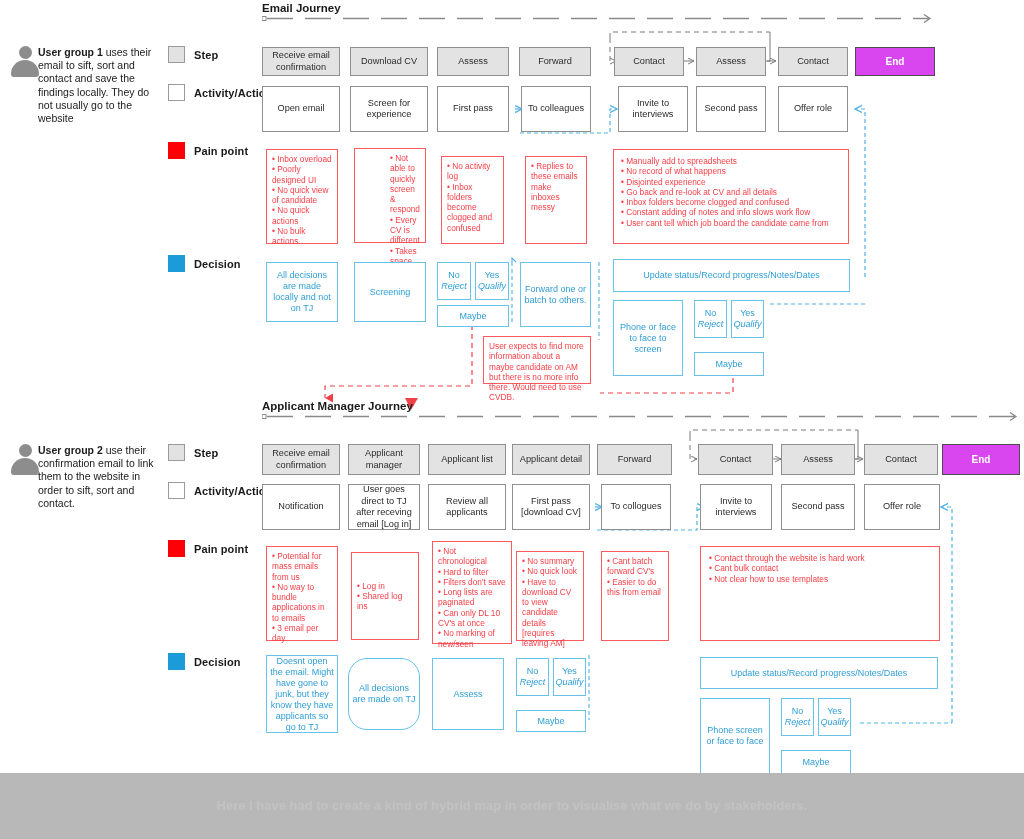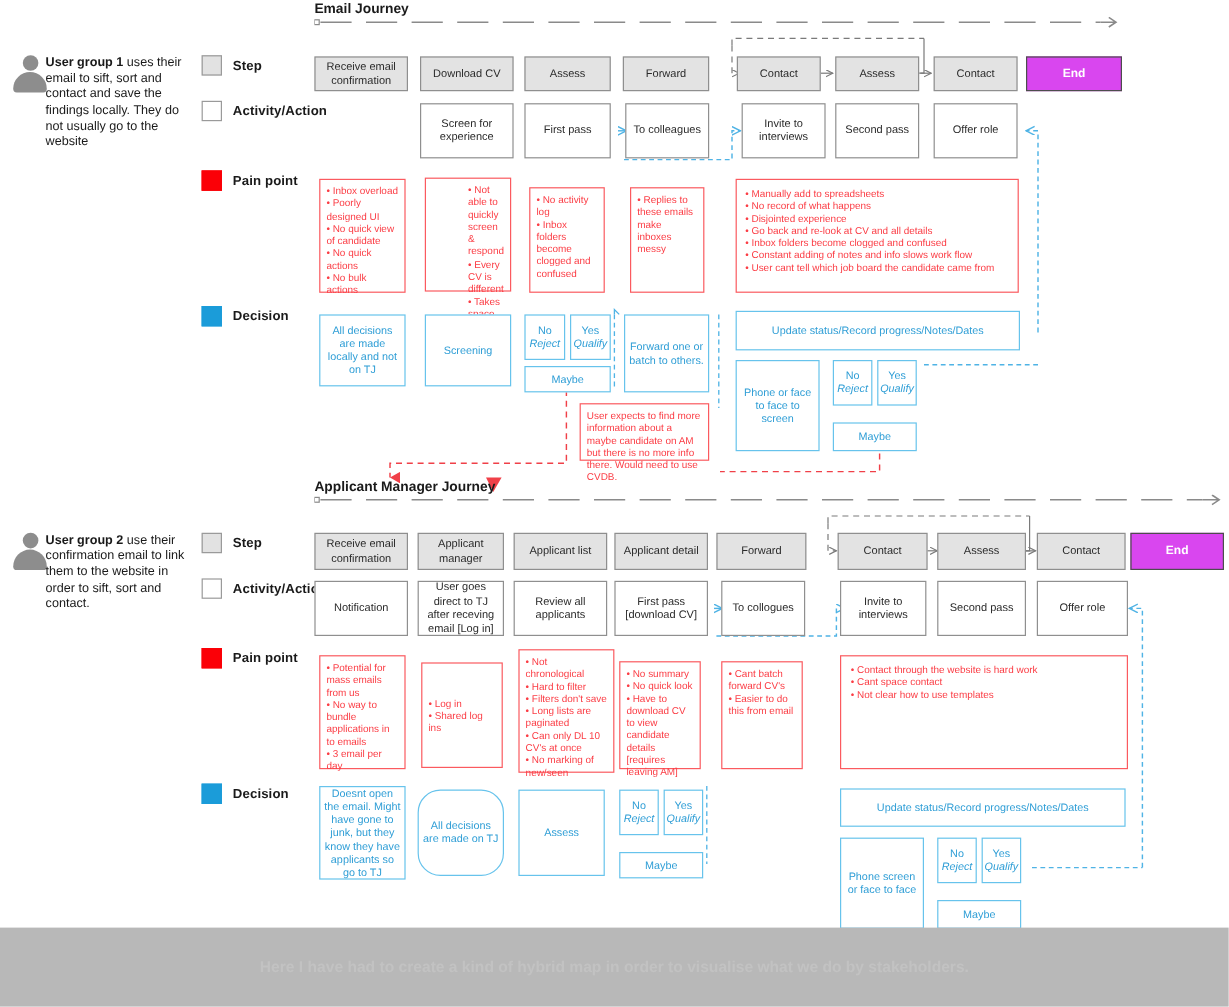--- a/index.html
+++ b/index.html
@@ -191,20 +191,21 @@
 
   <div class="node step" style="left:262px; top:47px; width:78px; height:29px;">Receive email confirmation</div>
   <div class="node step" style="left:350px; top:47px; width:78px; height:29px;">Download CV</div>
   <div class="node step" style="left:437px; top:47px; width:72px; height:29px;">Assess</div>
   <div class="node step" style="left:519px; top:47px; width:72px; height:29px;">Forward</div>
   <div class="node step" style="left:614px; top:47px; width:70px; height:29px;">Contact</div>
   <div class="node step" style="left:696px; top:47px; width:70px; height:29px;">Assess</div>
   <div class="node step" style="left:778px; top:47px; width:70px; height:29px;">Contact</div>
   <div class="node end" style="left:855px; top:47px; width:80px; height:29px;">End</div>
 
+  <div class="node action" style="left:262px; top:86px; width:78px; height:46px;">Open email</div>
   <div class="node action" style="left:350px; top:86px; width:78px; height:46px;">Screen for experience</div>
   <div class="node action" style="left:437px; top:86px; width:72px; height:46px;">First pass</div>
   <div class="node action" style="left:521px; top:86px; width:70px; height:46px;">To colleagues</div>
   <div class="node action" style="left:618px; top:86px; width:70px; height:46px;">Invite to interviews</div>
   <div class="node action" style="left:696px; top:86px; width:70px; height:46px;">Second pass</div>
   <div class="node action" style="left:778px; top:86px; width:70px; height:46px;">Offer role</div>
 
   <div class="node pain" style="left:266px; top:149px; width:72px; height:95px; white-space:pre-line;">• Inbox overload
 • Poorly designed UI
 • No quick view of candidate
@@ -314,21 +315,21 @@
 • Filters don't save
 • Long lists are paginated
 • Can only DL 10 CV's at once
 • No marking of new/seen</div>
   <div class="node pain" style="left:516px; top:551px; width:68px; height:90px; white-space:pre-line;">• No summary
 • No quick look
 • Have to download CV to view candidate details [requires leaving AM]</div>
   <div class="node pain" style="left:601px; top:551px; width:68px; height:90px; white-space:pre-line;">• Cant batch forward CV's
 • Easier to do this from email</div>
   <div class="node pain" style="left:700px; top:546px; width:240px; height:95px; white-space:pre-line; padding:6px 8px;">• Contact through the website is hard work
-• Cant space contact
+• Cant bulk contact
 • Not clear how to use templates</div>
 
   <div class="node decision" style="left:266px; top:655px; width:72px; height:78px;">Doesnt open the email. Might have gone to junk, but they know they have applicants so go to TJ</div>
   <div class="node decision" style="left:348px; top:658px; width:72px; height:72px;border-radius:19px;">All decisions are made on TJ</div>
   <div class="node decision" style="left:432px; top:658px; width:72px; height:72px;">Assess</div>
   <div class="node decision" style="left:516px; top:658px; width:33px; height:38px; flex-direction:column;">
     <span>No</span>
     <em>Reject</em>
   </div>
   <div class="node decision" style="left:553px; top:658px; width:33px; height:38px; flex-direction:column;">

